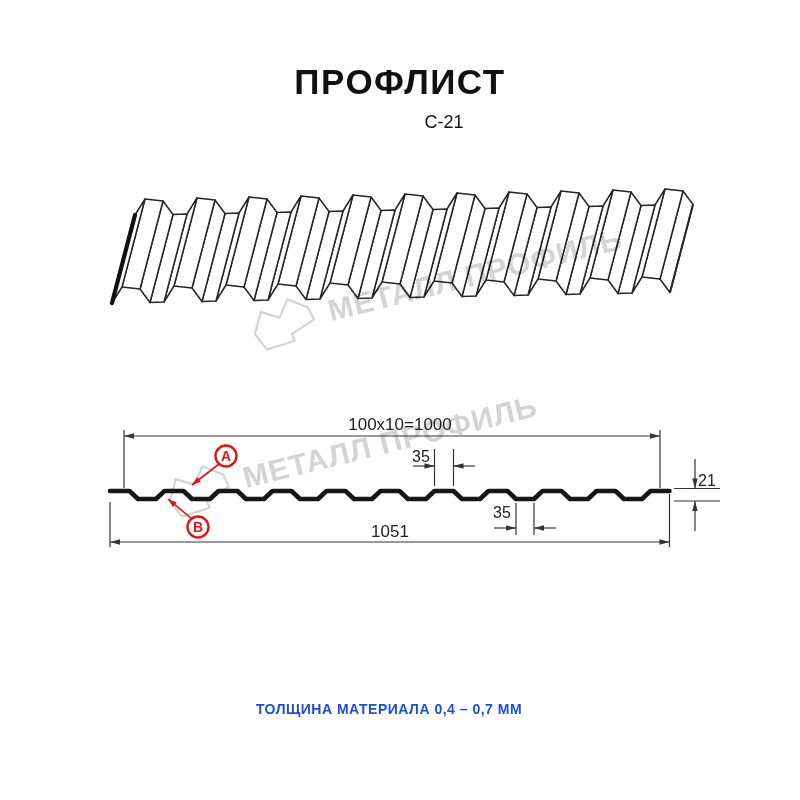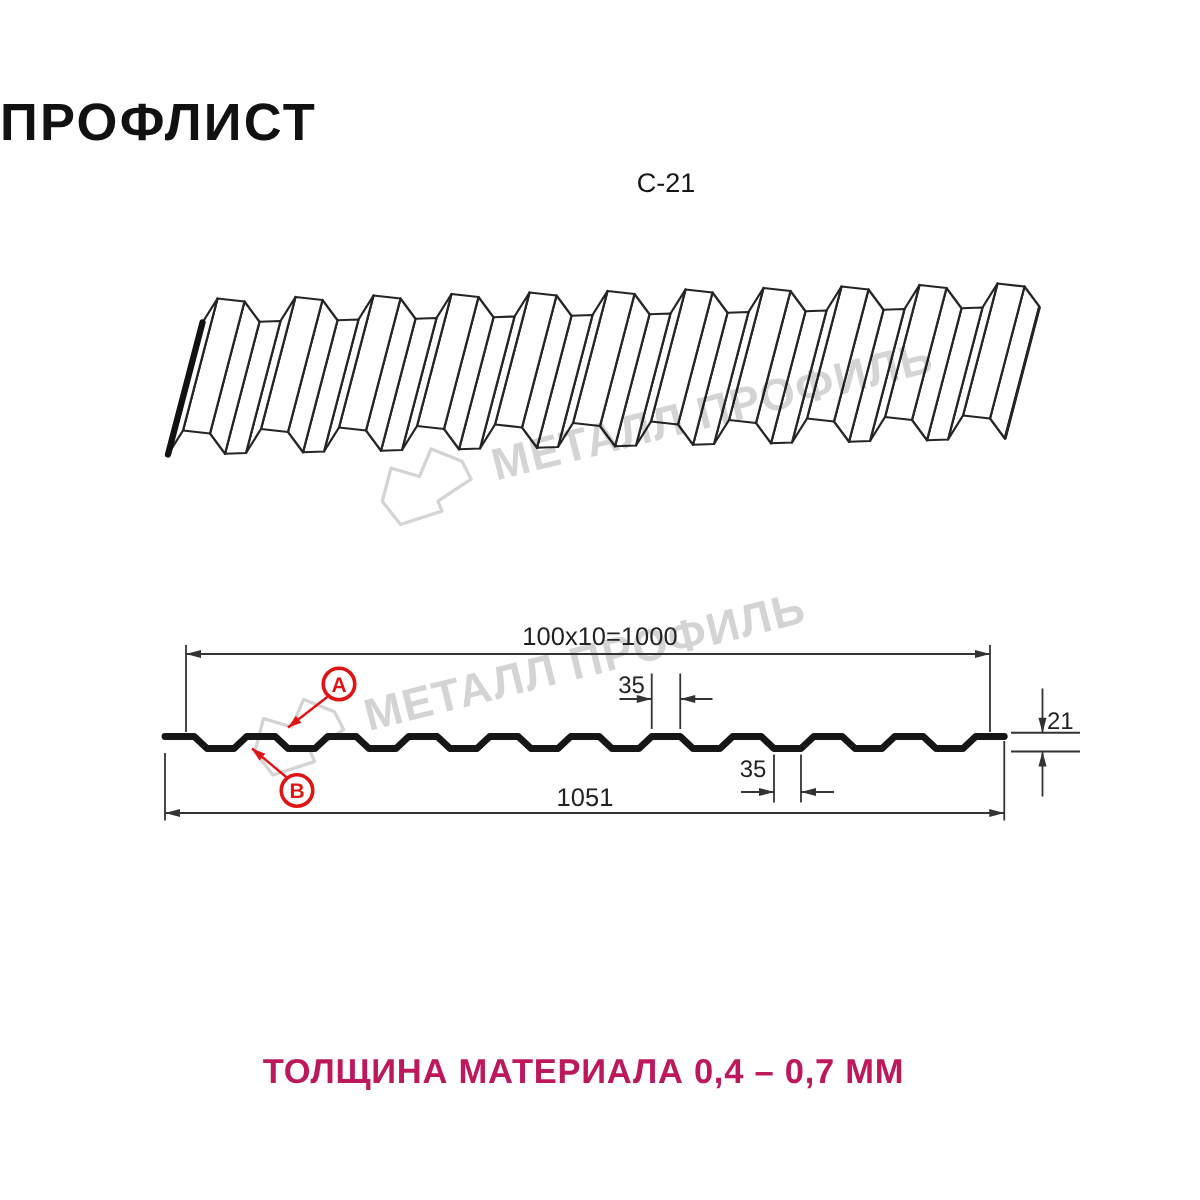--- a/index.html
+++ b/index.html
@@ -5,26 +5,26 @@
   :root{
     --accent-red:#e11414;
     --line:#1f1f1f;
     --dimline:#333333;
     --wm:#d4d4d4;
     --text:#1b1b1b;
   }
   html,body{margin:0;padding:0;background:#ffffff;}
   .canvas{position:relative;width:800px;height:800px;background:#fff;overflow:hidden;
           font-family:"Liberation Sans",sans-serif;color:var(--text);}
-  .title{position:absolute;top:62px;left:0;width:800px;text-align:left;
+  .title{position:absolute;top:62px;left:0;width:800px;text-align:center;
          font-size:35px;font-weight:800;letter-spacing:1.5px;color:#111;}
   .subtitle{position:absolute;top:112px;left:0;width:800px;text-align:center;
          font-size:18px;font-weight:500;color:#151515;margin-left:44px;}
   .footer{position:absolute;top:701px;left:0;width:778px;text-align:center;
-         font-size:23px;font-weight:600;letter-spacing:.5px;color:#be185d;}
+         font-size:14px;font-weight:600;letter-spacing:.5px;color:#1d4ed8;}
   .drawing{position:absolute;}
   #iso{left:95px;top:185px;}
   #sec{left:80px;top:395px;}
   .watermark{position:absolute;display:flex;align-items:center;gap:13px;
              mix-blend-mode:multiply;pointer-events:none;}
   .watermark span{font-size:30px;font-weight:700;letter-spacing:1px;
                   color:var(--wm);white-space:nowrap;line-height:1;}
   #wm1{left:250px;top:299px;transform:rotate(-14deg);transform-origin:33px 24px;}
   #wm2{left:165px;top:466px;transform:rotate(-14deg);transform-origin:33px 24px;}
   .wm-logo{stroke:var(--wm);stroke-width:2.2;fill:none;stroke-linejoin:round;}

